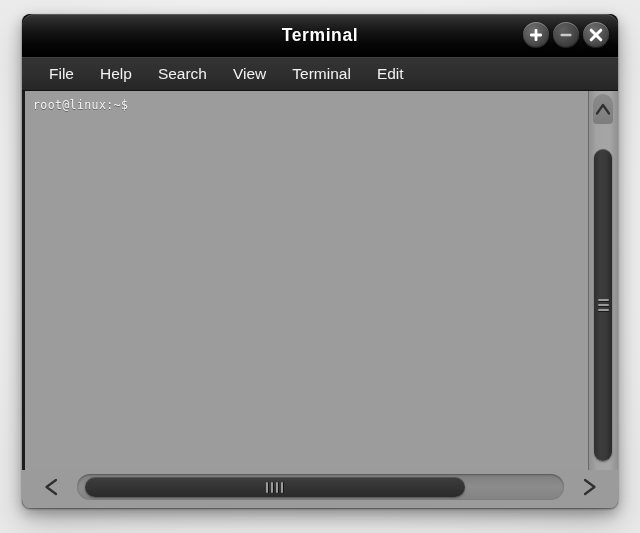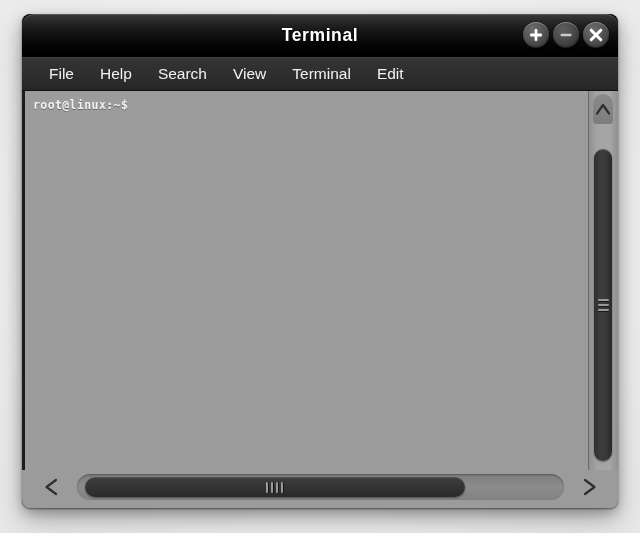--- a/index.html
+++ b/index.html
@@ -114,21 +114,20 @@
     display: flex;
   }
 
   #terminal-pane {
     position: relative;
     flex: 1 1 auto;
     background: #9c9c9c;
     border-left: 3px solid #1c1c1c;
     box-sizing: border-box;
     overflow: hidden;
-    font-weight: bold;
   }
 
   #terminal-output {
     margin: 0;
     padding: 7px 0 0 8px;
     color: #f2f2f2;
     font-family: "DejaVu Sans Mono", "Liberation Mono", monospace;
     font-size: 11.5px;
     line-height: 14px;
     white-space: pre;

